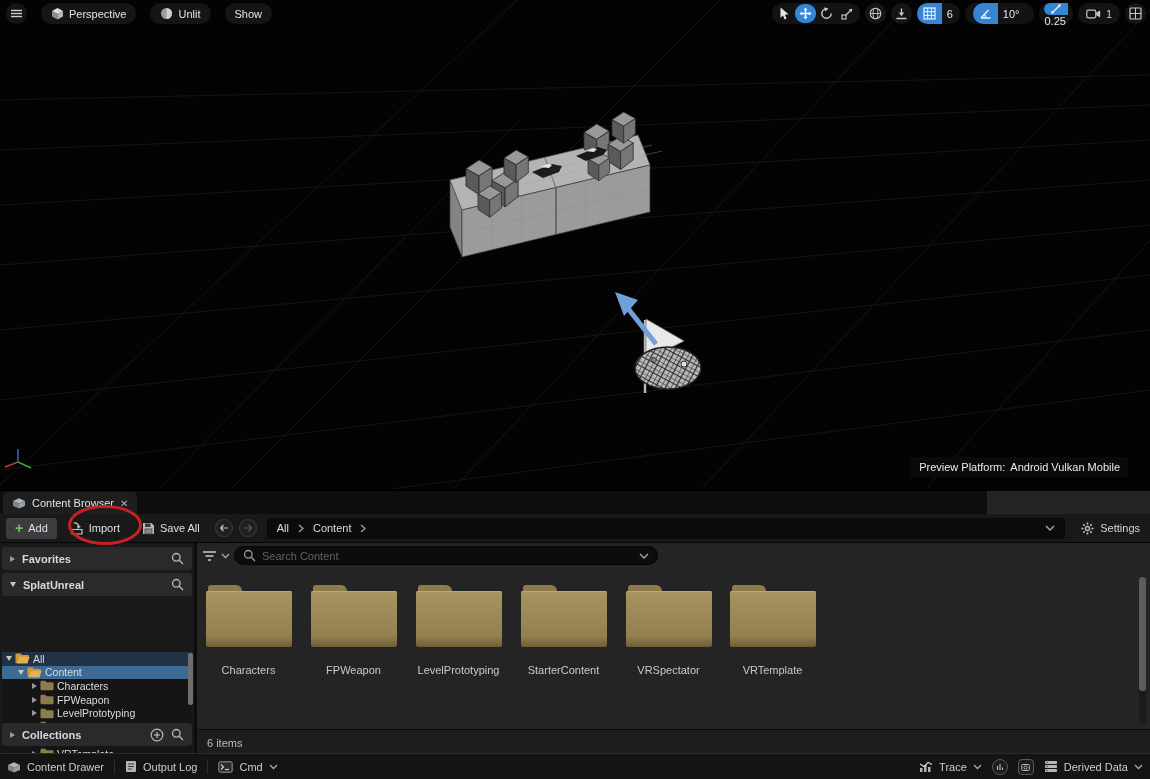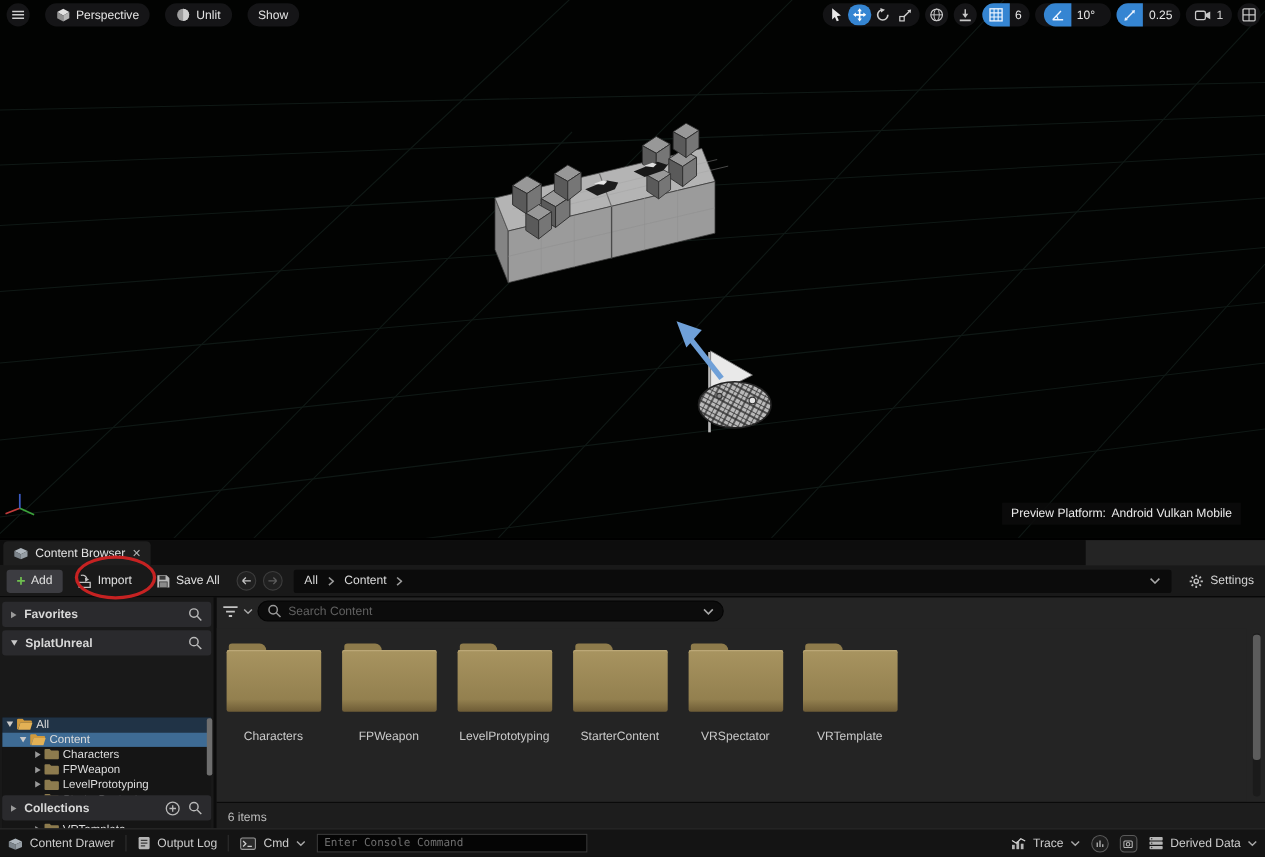--- a/index.html
+++ b/index.html
@@ -267,21 +267,21 @@
       </div>
       <div class="seg" style="padding:8px;">
         <div class="snapbtn active">
           <svg width="13" height="13" viewBox="0 0 13 13">
             <path d="M2 11 H11.5 M2 11 L9.5 3" fill="none" stroke="#eef5ff" stroke-width="1.3"></path>
             <path d="M6.8 11 A4.8 4.8 0 0 0 5.4 7.5" fill="none" stroke="#eef5ff" stroke-width="1.1"></path>
           </svg>
         </div>
         <span class="snapval">10°</span>
       </div>
-      <div class="seg" style="padding:0;">
+      <div class="seg" style="padding:0;flex-direction:column;">
         <div class="snapbtn active">
           <svg width="12" height="12" viewBox="0 0 12 12">
             <line x1="3" y1="9" x2="9" y2="3" stroke="#eef5ff" stroke-width="1.3"></line>
             <polygon points="10.8,1.2 10.2,4.4 7.6,1.8" fill="#eef5ff"></polygon>
             <polygon points="1.2,10.8 4.4,10.2 1.8,7.6" fill="#eef5ff"></polygon>
           </svg>
         </div>
         <span class="snapval">0.25</span>
       </div>
       <div class="seg" style="gap:5px; padding:0 8px;">
@@ -590,21 +590,20 @@
       <svg width="15" height="12" viewBox="0 0 15 12">
         <rect x="0.8" y="0.8" width="13.4" height="10.4" rx="1.5" fill="#2a2a2a" stroke="#9a9a9a" stroke-width="1"></rect>
         <polyline points="3,3.5 5.5,6 3,8.5" fill="none" stroke="#cfcfcf" stroke-width="1.2"></polyline>
         <line x1="7" y1="8.5" x2="11" y2="8.5" stroke="#cfcfcf" stroke-width="1.2"></line>
       </svg>
       <span>Cmd</span>
       <svg width="9" height="6">
         <polyline points="1,1 4.5,4.5 8,1" fill="none" stroke="#a8a8a8" stroke-width="1.3"></polyline>
       </svg>
     </div>
-    <input id="console-input" type="text" placeholder="Enter Console Command" style="">
     <div id="sb-right">
       <div class="sb-item">
         <svg width="14" height="12" viewBox="0 0 14 12">
           <rect x="1" y="7" width="2.5" height="4" fill="#b5b5b5"></rect>
           <rect x="5" y="4" width="2.5" height="7" fill="#b5b5b5"></rect>
           <rect x="9" y="6" width="2.5" height="5" fill="#b5b5b5"></rect>
           <polyline points="1,3 5,5.5 9,1.5 13,3.5" fill="none" stroke="#d8d8d8" stroke-width="1.1"></polyline>
         </svg>
         <span>Trace</span>
         <svg width="9" height="6">

